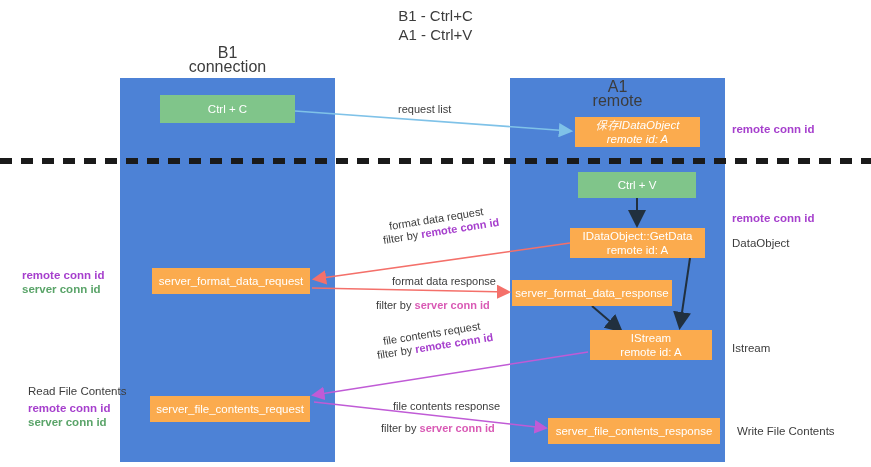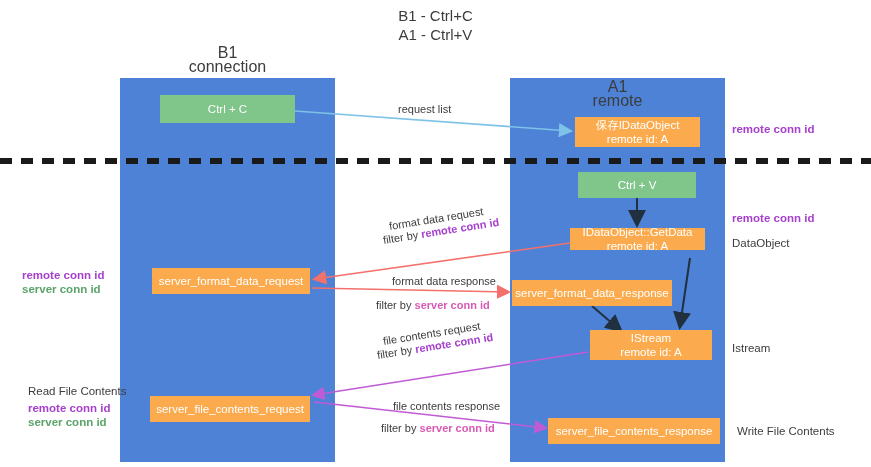--- a/index.html
+++ b/index.html
@@ -38,23 +38,23 @@
     position: absolute;
     display: flex; flex-direction: column;
     align-items: center; justify-content: center;
     color: #ffffff; font-size: 11.5px; line-height: 14px;
     text-align: center; padding: 2px 4px;
   }
   .node.green { background: #80c58a; }
   .node.orange { background: #fbab4e; }
 
   #n-ctrlc   { left: 160px; top: 95px;  width: 135px; height: 28px; }
-  #n-save    { left: 575px; top: 117px; width: 125px; height: 30px; }
+  #n-save    { left: 575px; top: 117px; width: 125px; height: 30px; font-style: italic; }
   #n-ctrlv   { left: 578px; top: 172px; width: 118px; height: 26px; }
-  #n-getdata { left: 570px; top: 228px; width: 135px; height: 22px; }
+  #n-getdata { left: 570px; top: 228px; width: 135px; height: 30px; }
   #n-sfdreq  { left: 152px; top: 268px; width: 158px; height: 26px; text-align: right; }
   #n-sfdres  { left: 512px; top: 280px; width: 160px; height: 26px; }
   #n-istream { left: 590px; top: 330px; width: 122px; height: 30px; }
   #n-sfcreq  { left: 150px; top: 384px; width: 160px; height: 26px; margin-top: 12px; }
   #n-sfcres  { left: 548px; top: 418px; width: 172px; height: 26px; }
 
   
   .ann {
     position: absolute; font-size: 11.5px; line-height: 14px;
     white-space: nowrap;

